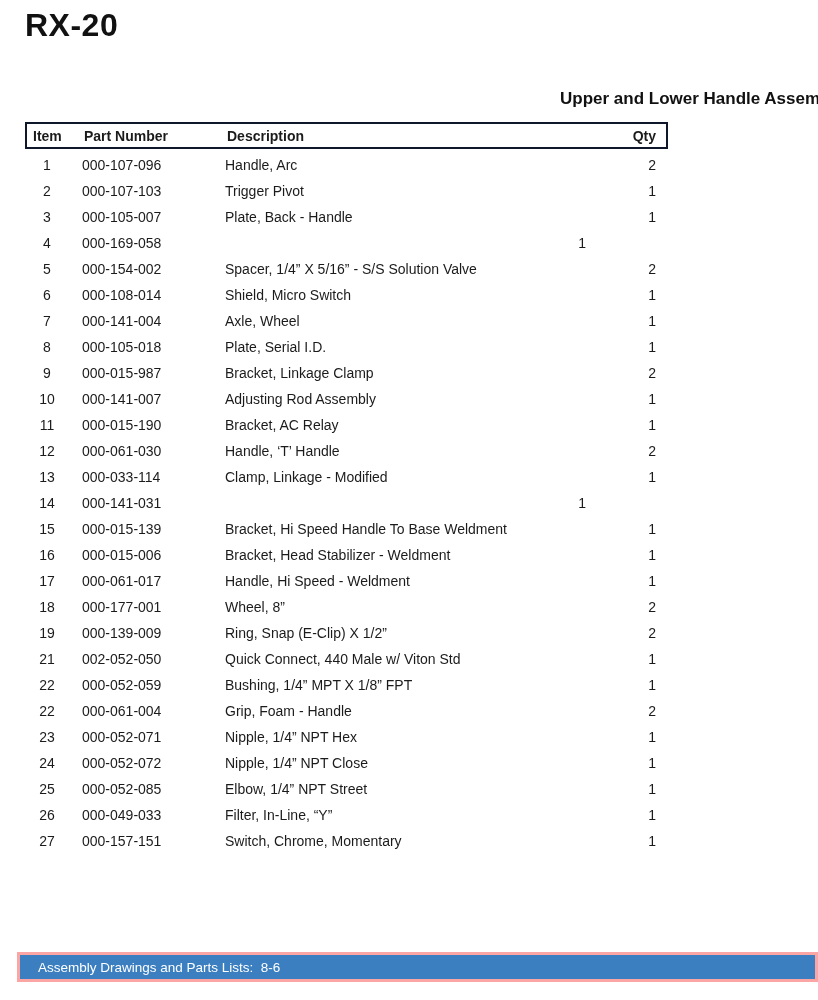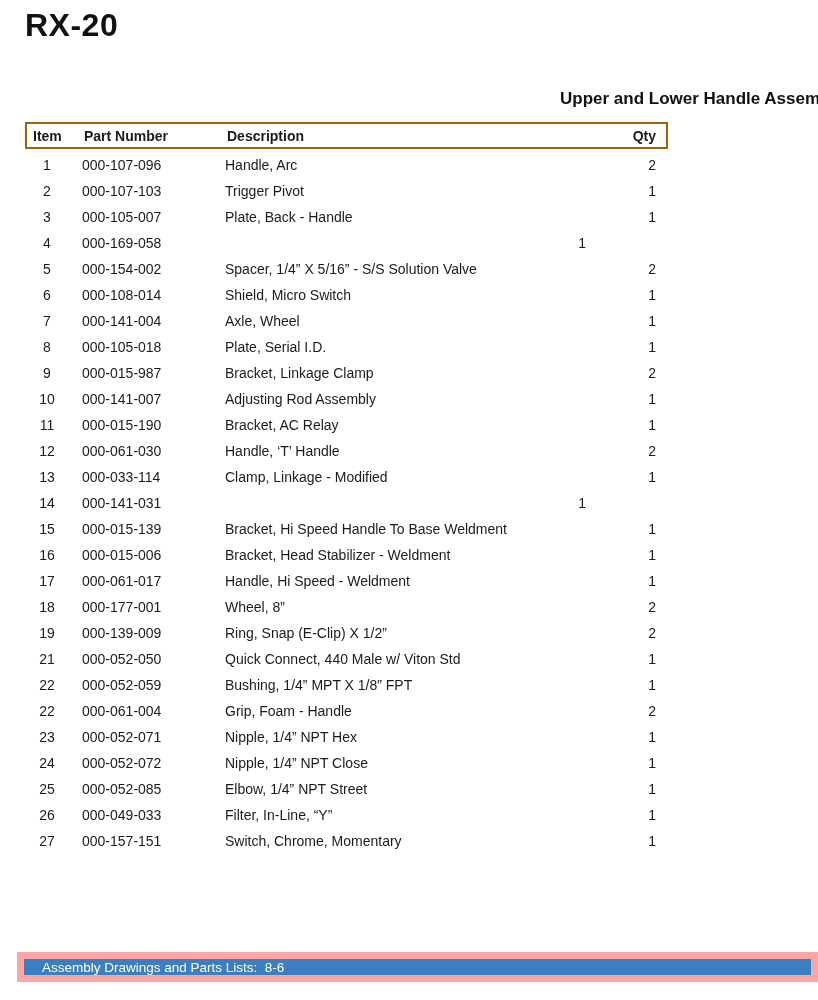--- a/index.html
+++ b/index.html
@@ -34,21 +34,21 @@
     position: absolute;
     left: 25px;
     top: 122px;
     width: 643px;
   }
   .thead {
     display: grid;
     grid-template-columns: 44px 156px 1fr 70px;
     align-items: center;
     height: 27px;
-    border: 2px solid #a16207;
+    border: 2px solid #0f172a;
     font-weight: bold;
     font-size: 14px;
   }
   .tbody { margin-top: 3px; }
   .trow {
     display: grid;
     grid-template-columns: 44px 156px 1fr 70px;
     align-items: center;
     height: 26px;
     font-size: 14px;
@@ -58,21 +58,21 @@
   .c1 { padding-left: 13px; }
   .c3 { text-align: right; padding-right: 12px; }
   .thead .c3 { padding-right: 10px; }
   .footer-bar {
     position: absolute;
     left: 17px;
     right: 0;
     top: 952px;
     height: 30px;
     background: #3b7fc0;
-    border: 7px solid #fca5a5;
+    border: 3px solid #fca5a5;
     display: flex;
     align-items: center;
     padding-left: 18px;
   }
   .footer-text {
     color: #ffffff;
     font-size: 13.5px;
     white-space: pre;
   }
 </style>
@@ -198,21 +198,21 @@
         <div class="cell c3">2</div>
       </div>
       <div class="trow">
         <div class="cell c0">19</div>
         <div class="cell c1">000-139-009</div>
         <div class="cell c2">Ring, Snap (E-Clip) X 1/2”</div>
         <div class="cell c3">2</div>
       </div>
       <div class="trow">
         <div class="cell c0">21</div>
-        <div class="cell c1">000-052-050</div>
+        <div class="cell c1">002-052-050</div>
         <div class="cell c2">Quick Connect, 440 Male w/ Viton Std</div>
         <div class="cell c3">1</div>
       </div>
       <div class="trow">
         <div class="cell c0">22</div>
         <div class="cell c1">000-052-059</div>
         <div class="cell c2">Bushing, 1/4” MPT X 1/8” FPT</div>
         <div class="cell c3">1</div>
       </div>
       <div class="trow">

